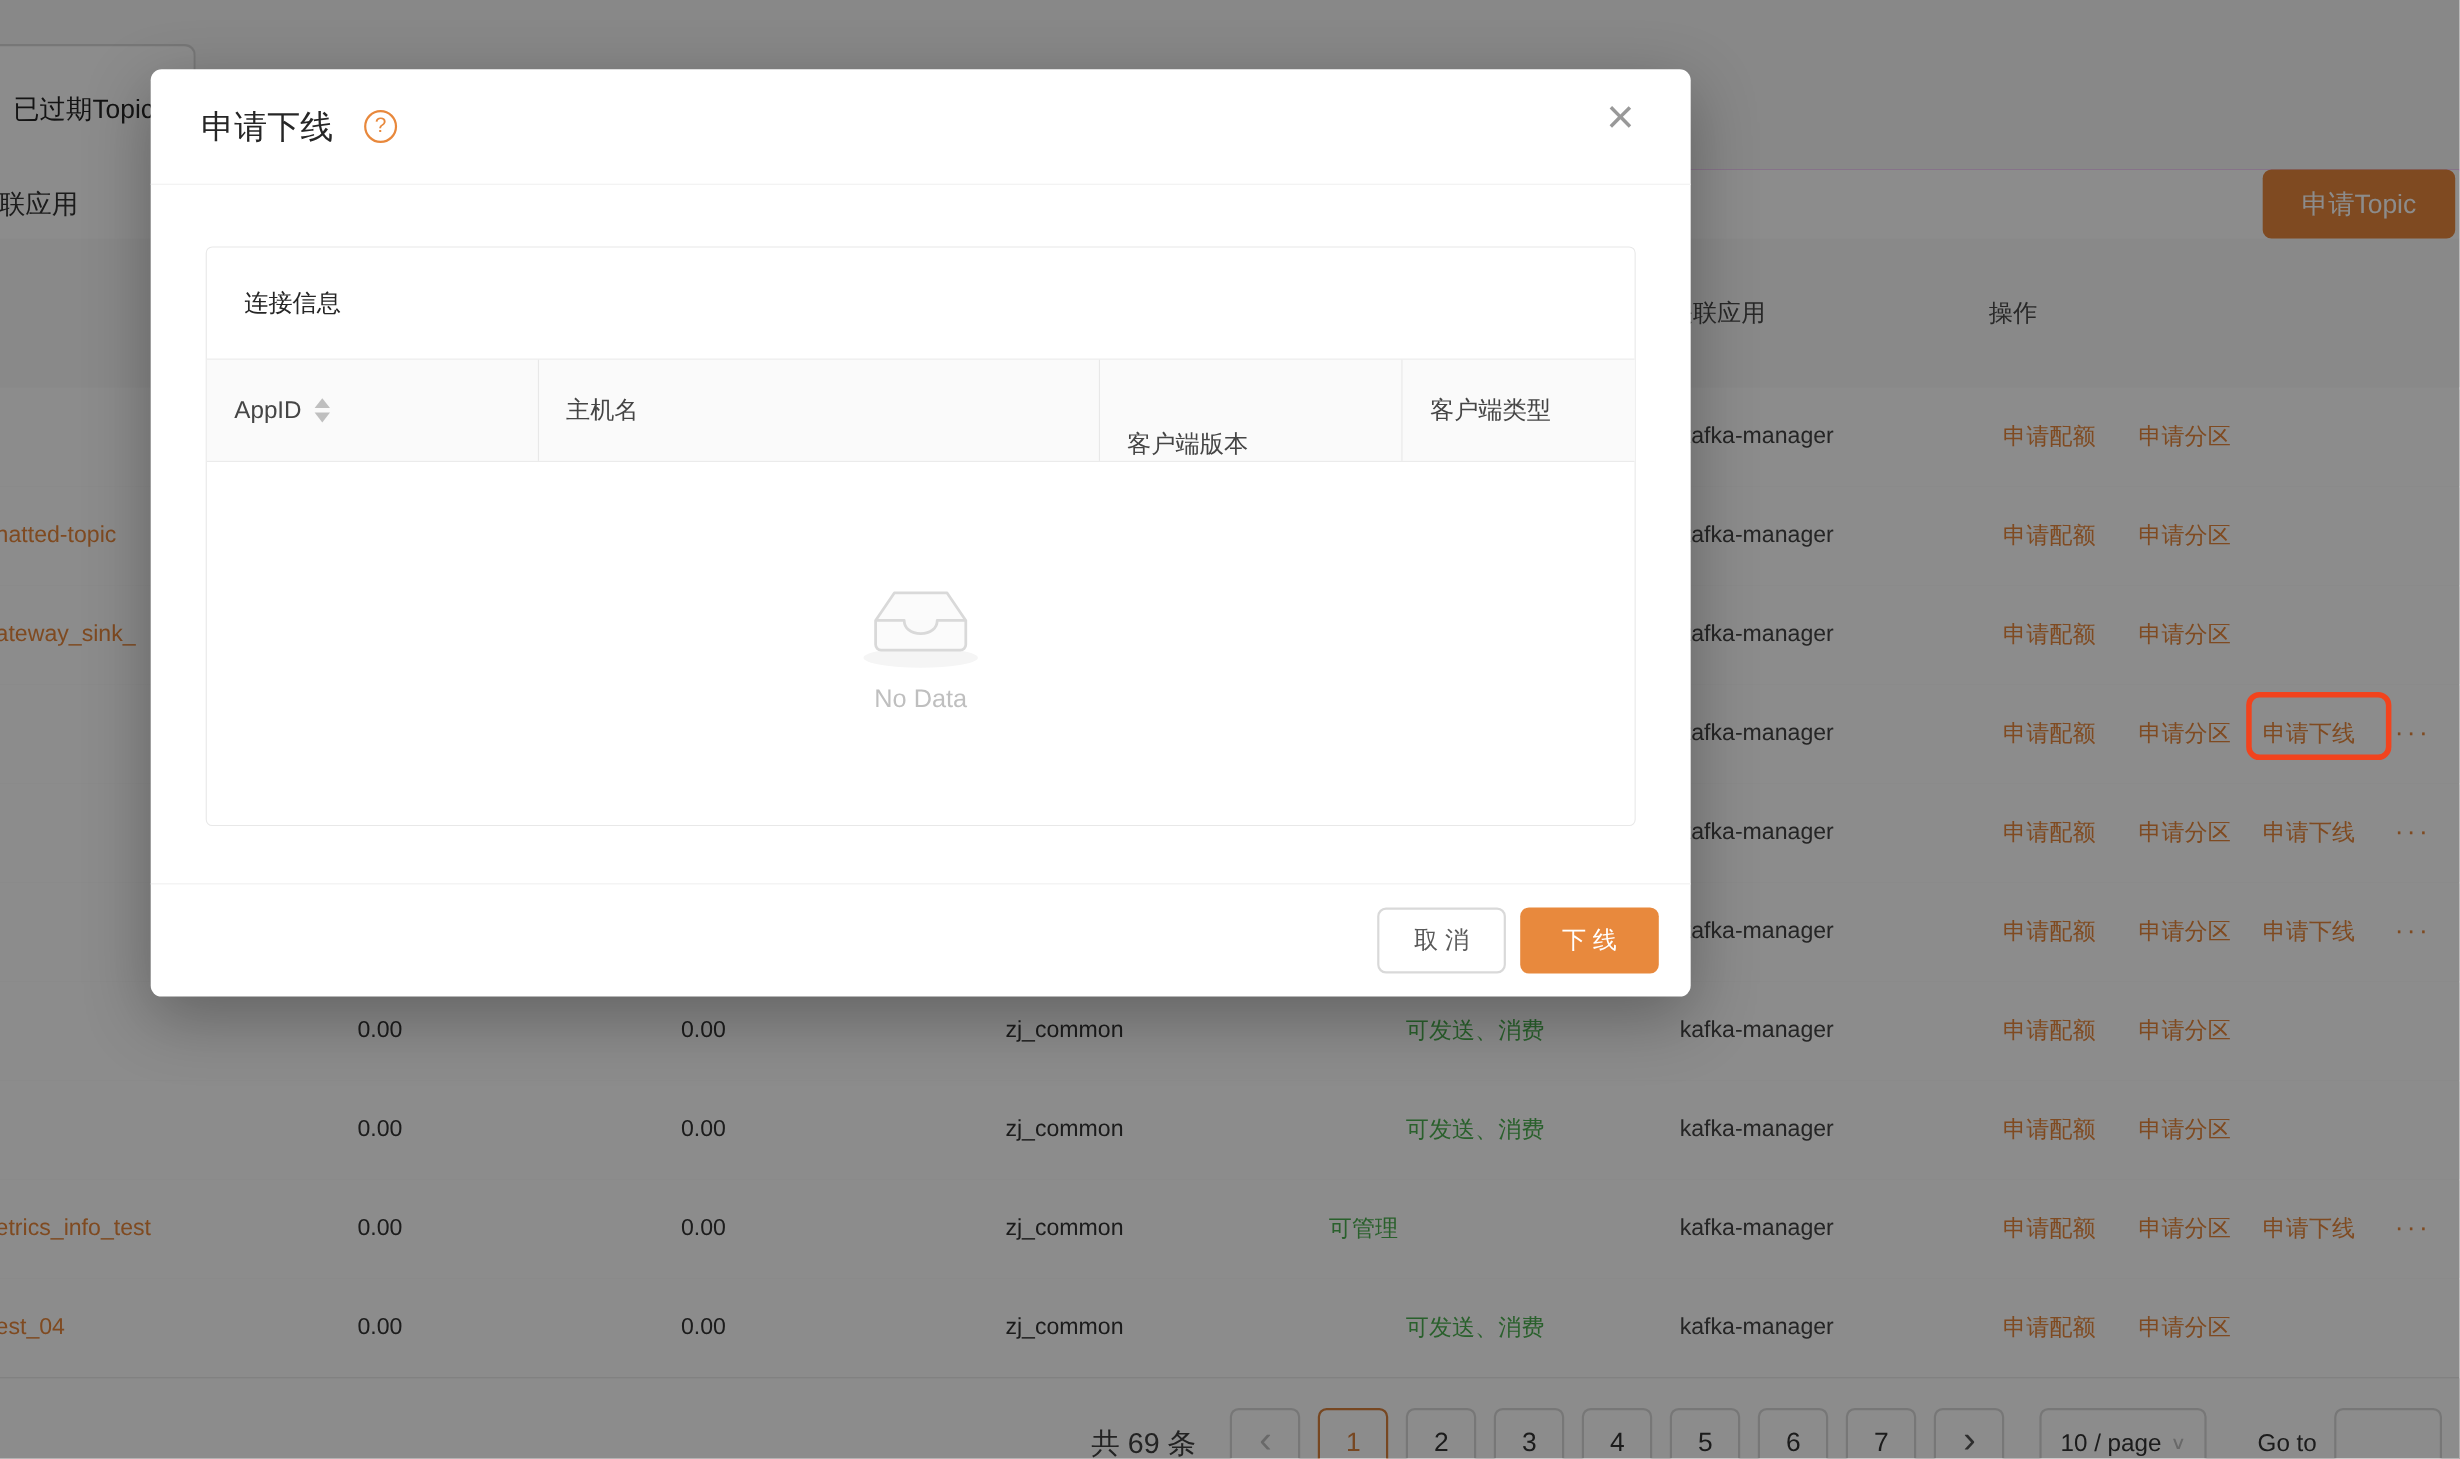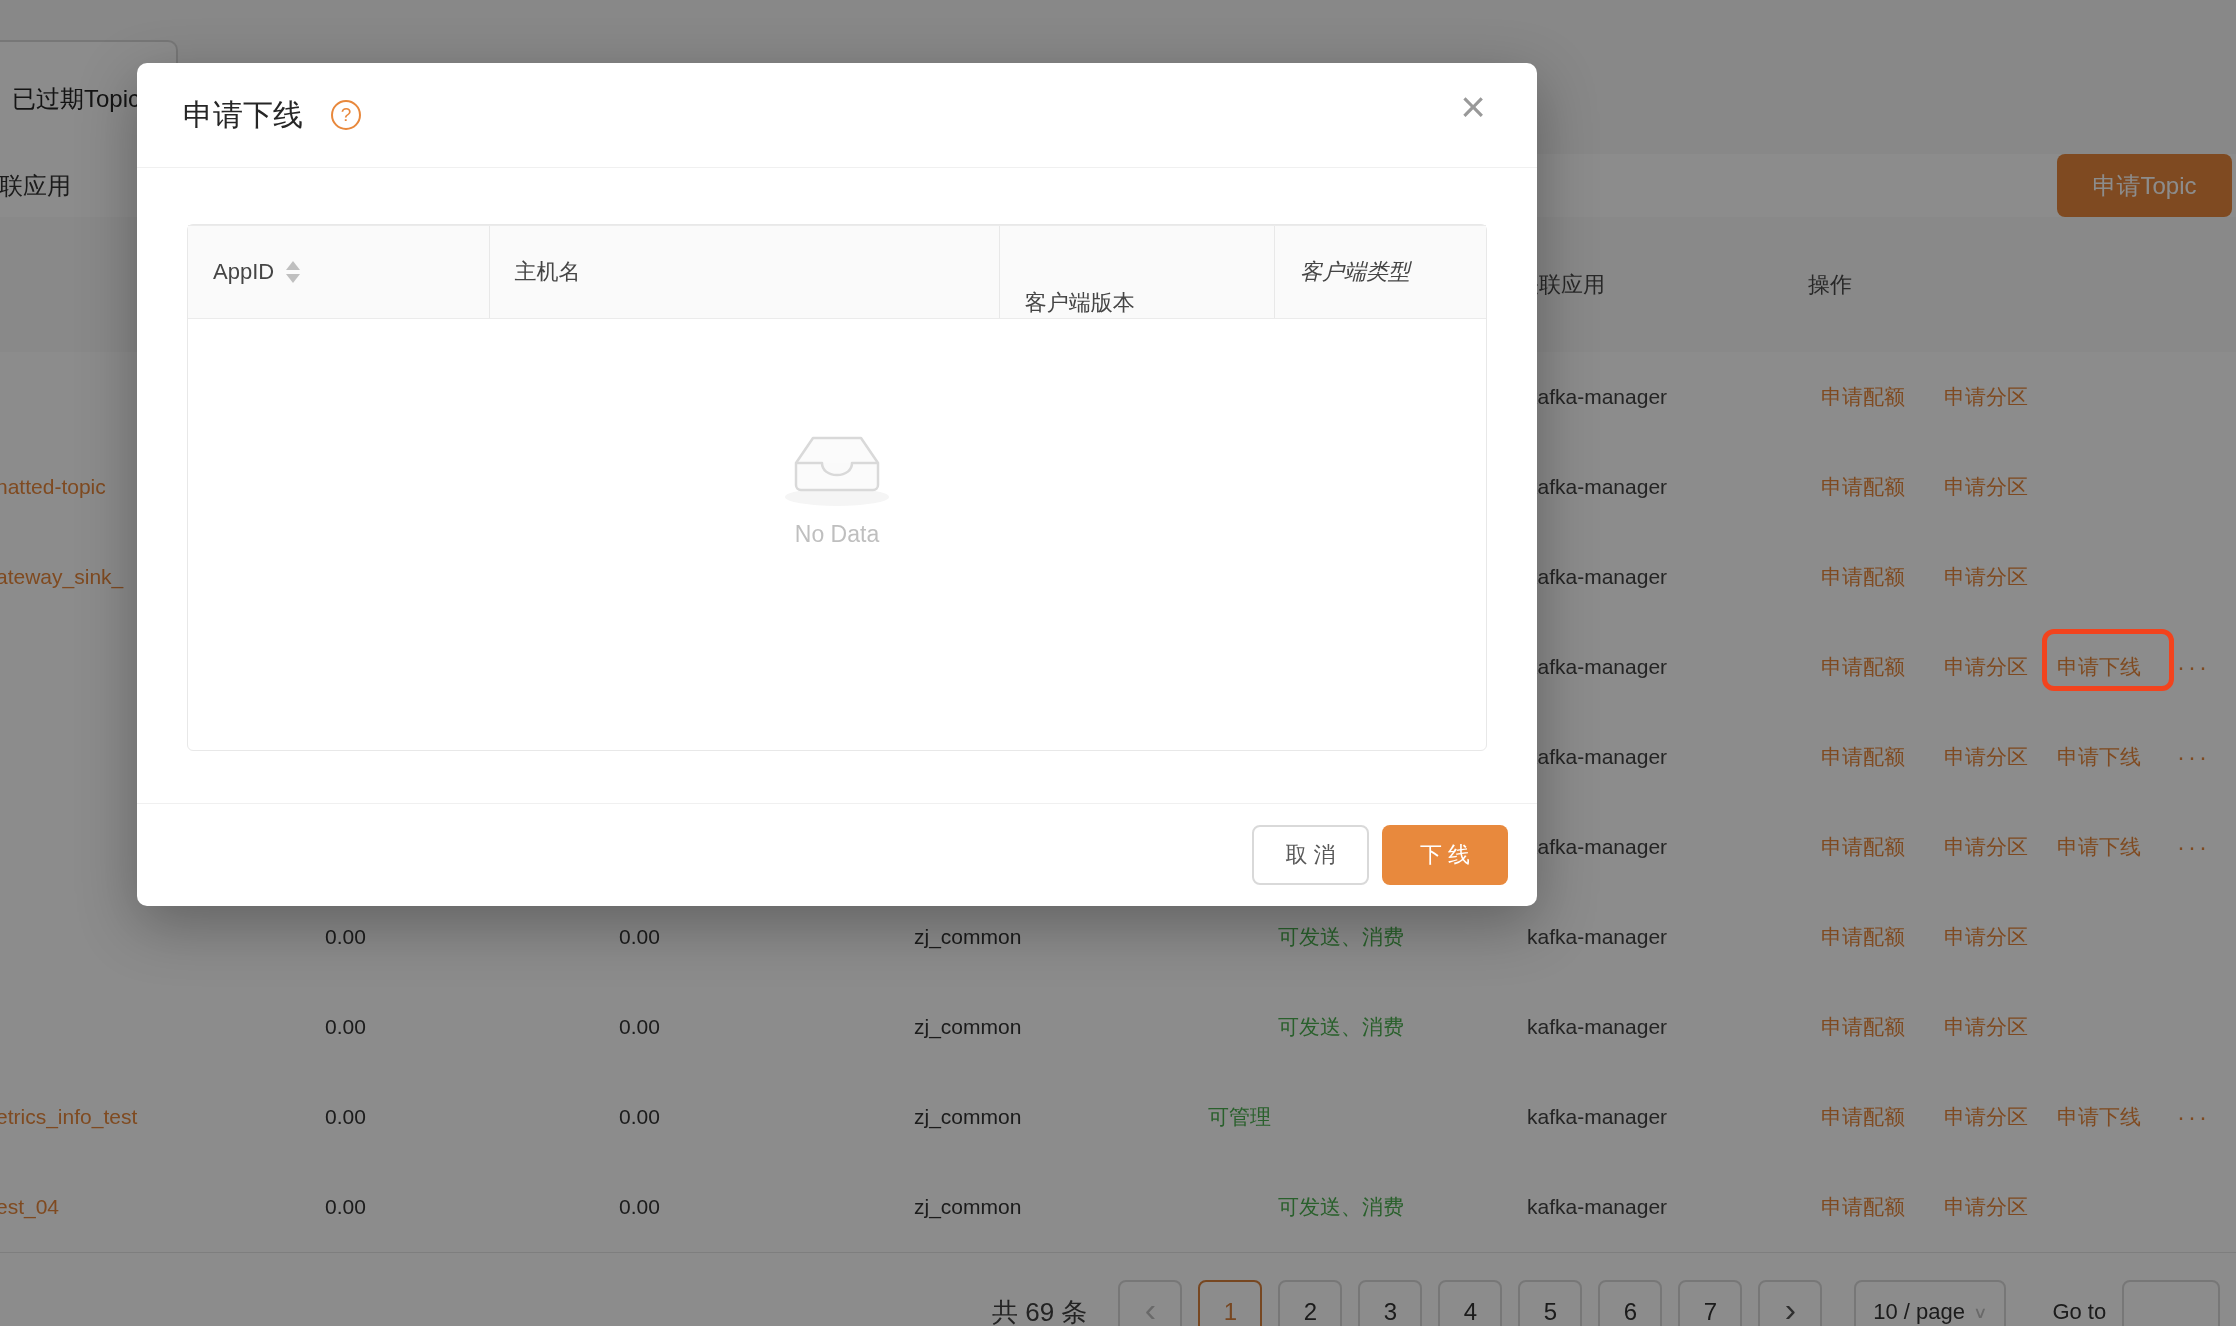--- a/index.html
+++ b/index.html
@@ -189,35 +189,36 @@
 <div class="mask"></div>
 
 <div class="modal">
   <div class="m-header">
     <span class="m-title">申请下线</span>
     <span class="help">?</span>
     <button class="m-close">×</button>
   </div>
 
   <div class="m-card">
+    <div class="m-card-title">连接信息</div>
     <div class="m-thead" id="mthead-host">
         <div class="m-th" style="width: 288px;">
           <span>AppID</span>
           <span class="sorter">
             <span class="up"></span>
             <span class="dn"></span>
           </span>
         </div>
         <div class="m-th" style="width: 520px;">
           <span>主机名</span>
         </div>
         <div class="m-th" style="width: 260px; align-items: flex-end;">
           <span>客户端版本</span>
         </div>
-        <div class="m-th" style="width: 232px; font-style: italic;">
+        <div class="m-th" style="width: 232px;">
           <span>客户端类型</span>
         </div>
       </div>
     <div class="m-empty">
       <svg width="108" height="84" viewBox="0 0 108 84">
         <ellipse cx="54" cy="74" rx="52" ry="9" fill="#f5f5f5"></ellipse>
         <path d="M13 40 L30 15 H78 L95 40 V62 a5 5 0 0 1 -5 5 H18 a5 5 0 0 1 -5 -5 Z" fill="#fbfbfb" stroke="#d9d9d9" stroke-width="2.5" stroke-linejoin="round"></path>
         <path d="M13 40 H39 c0 7 6 12 15 12 s15 -5 15 -12 H95" fill="#fafafa" stroke="#d9d9d9" stroke-width="2.5" stroke-linejoin="round"></path>
       </svg>
       <div class="nodata">No Data</div>

